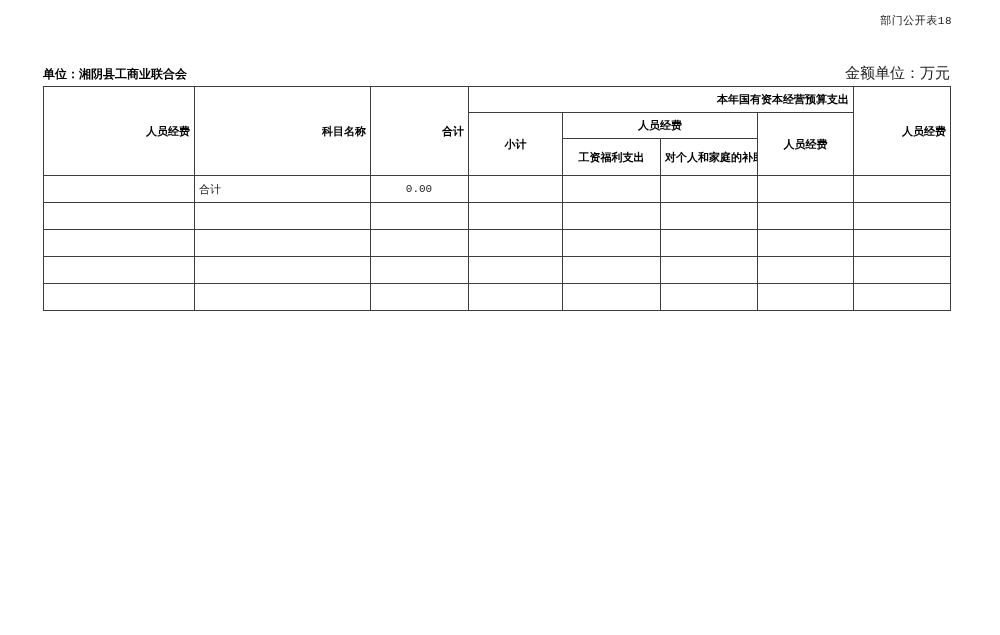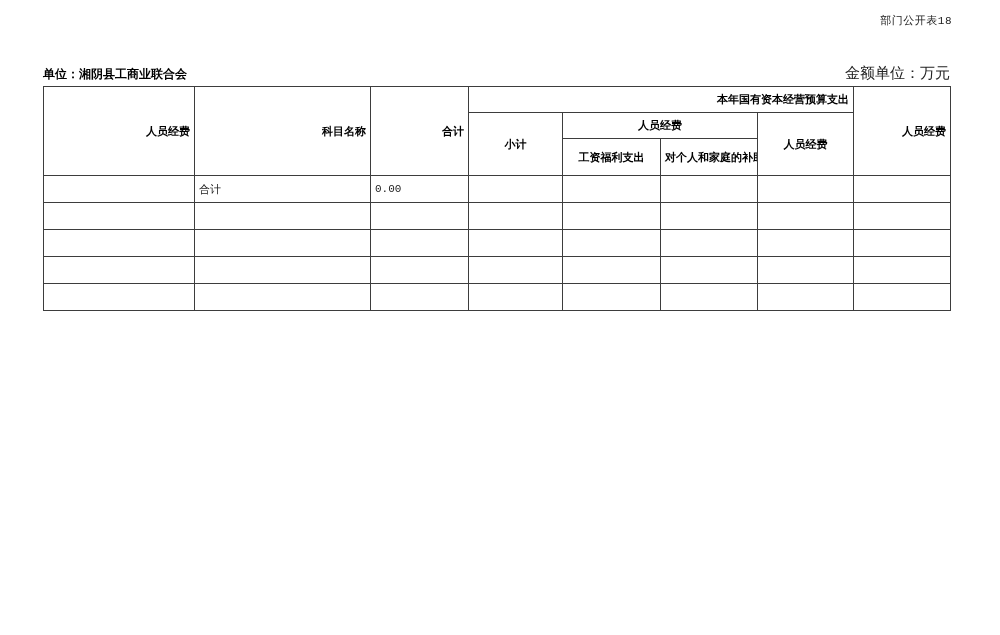--- a/index.html
+++ b/index.html
@@ -83,21 +83,21 @@
   tr.hrow3 th { height: 36px; }
   table.budget-table td {
     font-size: 11px;
     font-weight: normal;
     height: 26px;
     text-align: center;
     vertical-align: middle;
     color: #222222;
   }
   table.budget-table td.cell-name { text-align: left; }
-  table.budget-table td.cell-total { text-align: left; padding-right: 5px; }
+  table.budget-table td.cell-total { text-align: center; padding-right: 5px; }
 </style>
 </head>
 <body>
 
 <div class="page">
 
   <div class="corner-note">部门公开表18</div>
 
 
   <div class="meta-row">

